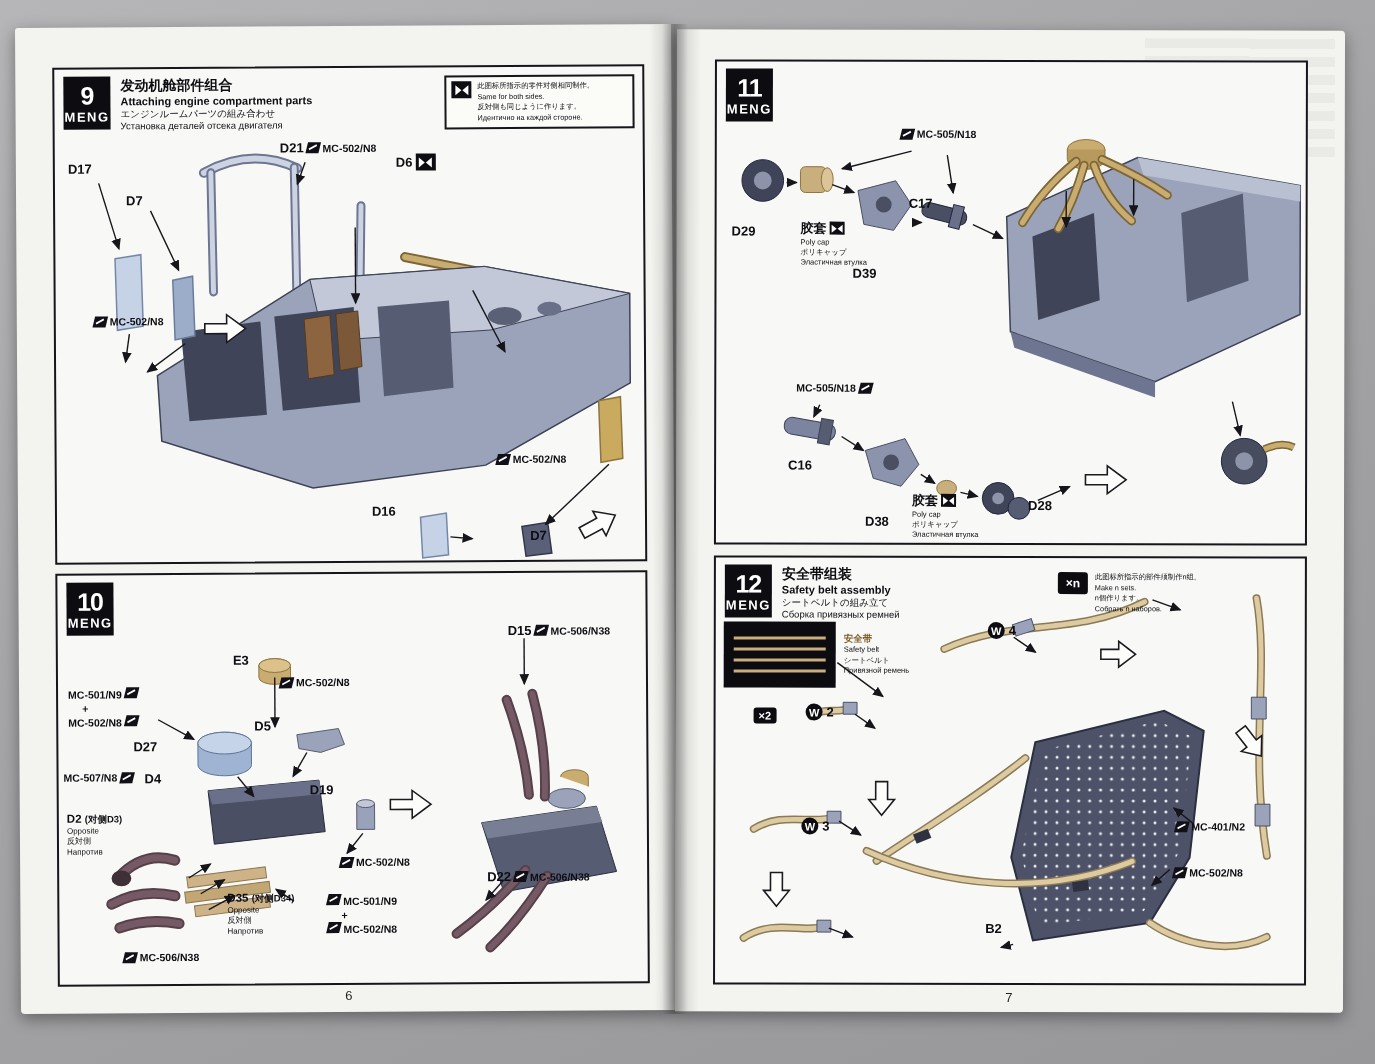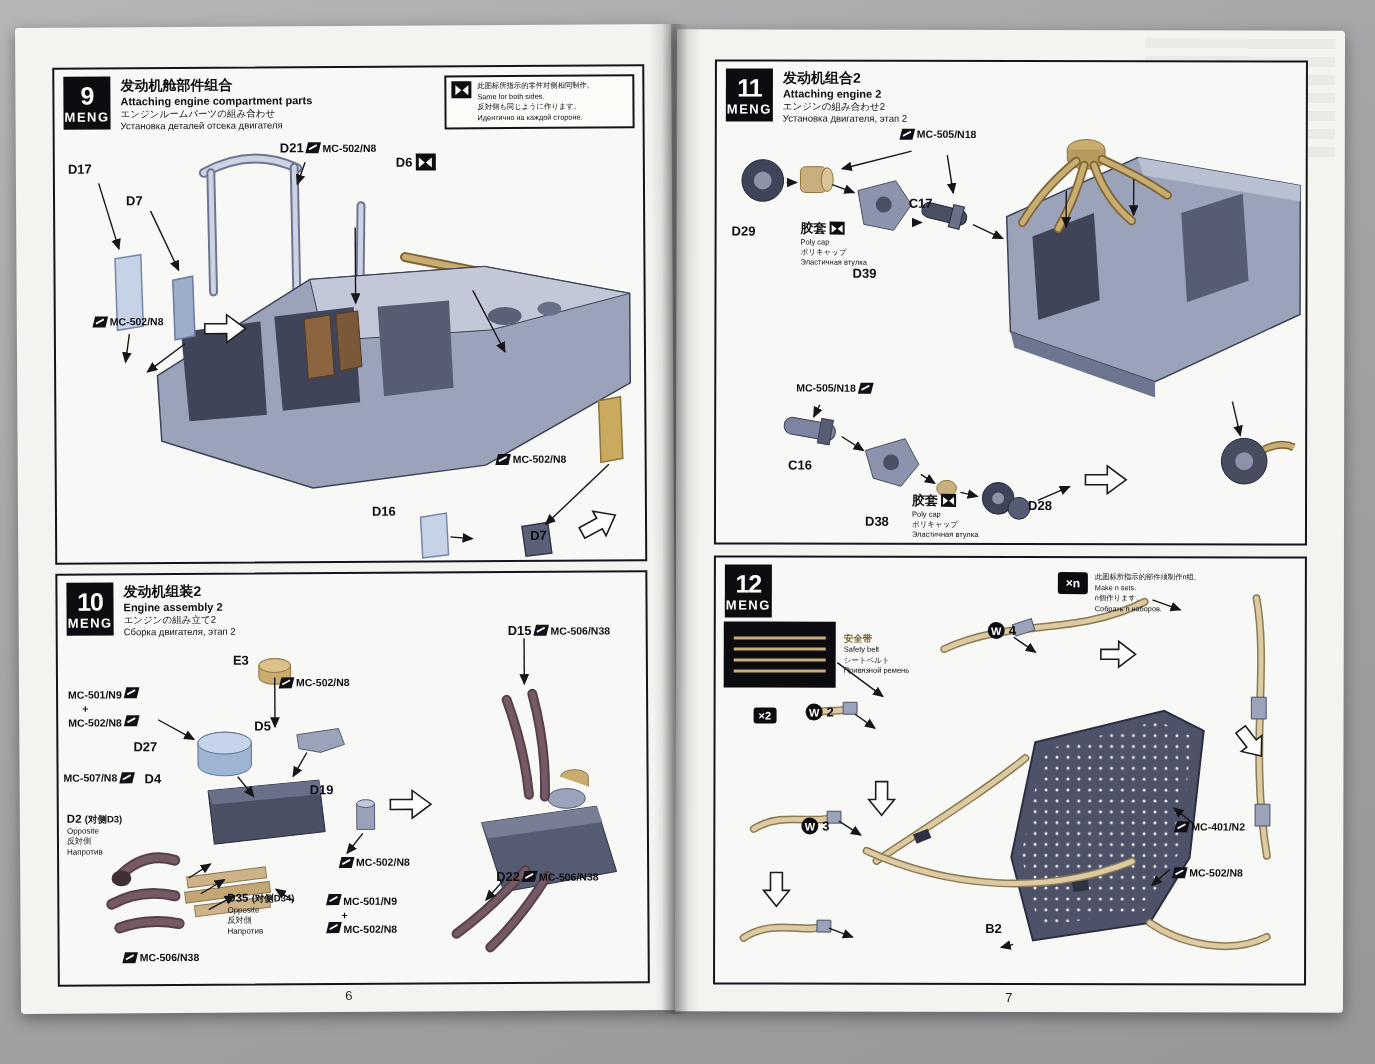--- a/index.html
+++ b/index.html
@@ -199,26 +199,20 @@
     <div class="lbl" style="left:315px;top:436px">D16</div>
     <div class="lbl" style="left:473px;top:461px">D7</div>
   </section>
 
   <section class="panel" id="panel10">
     <header class="step-header">
       <div class="step-badge">
         <div class="step-num">10</div>
         <div class="meng">MENG</div>
       </div>
-      <div class="titles">
-        <div class="t-zh">发动机组装2</div>
-        <div class="t-en">Engine assembly 2</div>
-        <div class="t-ja">エンジンの組み立て2</div>
-        <div class="t-ru">Сборка двигателя, этап 2</div>
-      </div>
     </header>
 
     <svg class="diag" viewBox="0 0 592 413">
       <defs>
         <marker id="ah10" markerWidth="9" markerHeight="9" refX="7" refY="3.5" orient="auto">
           <path d="M0,0 L8,3.5 L0,7 Z" fill="#15151a"></path>
         </marker>
       </defs>
       <path d="M202,92 a16,7 0 0 1 32,0 v12 a16,7 0 0 1 -32,0 z" fill="#c9ac6f" stroke="#8d7440"></path>
       <ellipse cx="218" cy="92" rx="16" ry="7" fill="#dcc28a" stroke="#8d7440"></ellipse>
@@ -334,44 +328,38 @@
     </div>
     <div class="code" style="left:64px;top:376px">
       <span class="paint-icon"></span>
       <span>MC-506/N38</span>
     </div>
     <div class="code" style="left:450px;top:50px">
       <span class="lblin">D15</span>
       <span class="paint-icon"></span>
       <span>MC-506/N38</span>
     </div>
-    <div class="code" style="left:437px;top:296px">
+    <div class="code" style="left:428px;top:296px">
       <span class="lblin">D22</span>
       <span class="paint-icon"></span>
       <span>MC-506/N38</span>
     </div>
   </section>
 
   <div class="page-num">6</div>
 </div>
 
 <div class="page page-right">
   <div class="bleed"></div>
 
   <section class="panel" id="panel11">
     <header class="step-header">
       <div class="step-badge">
         <div class="step-num">11</div>
         <div class="meng">MENG</div>
-      </div>
-      <div class="titles">
-        <div class="t-zh">发动机组合2</div>
-        <div class="t-en">Attaching engine 2</div>
-        <div class="t-ja">エンジンの組み合わせ2</div>
-        <div class="t-ru">Установка двигателя, этап 2</div>
       </div>
     </header>
 
     <svg class="diag" viewBox="0 0 593 485">
       <defs>
         <marker id="ah11" markerWidth="9" markerHeight="9" refX="7" refY="3.5" orient="auto">
           <path d="M0,0 L8,3.5 L0,7 Z" fill="#15151a"></path>
         </marker>
       </defs>
       <polygon points="292,156 424,96 588,124 588,254 442,322 296,272" fill="#9aa3ba" stroke="#3c4154" stroke-width="1.5"></polygon>
@@ -474,20 +462,26 @@
       <div>Эластичная втулка</div>
     </div>
     <div class="lbl" style="left:312px;top:436px">D28</div>
   </section>
 
   <section class="panel" id="panel12">
     <header class="step-header">
       <div class="step-badge">
         <div class="step-num">12</div>
         <div class="meng">MENG</div>
+      </div>
+      <div class="titles">
+        <div class="t-zh">安全带组装</div>
+        <div class="t-en">Safety belt assembly</div>
+        <div class="t-ja">シートベルトの組み立て</div>
+        <div class="t-ru">Сборка привязных ремней</div>
       </div>
     </header>
     <div class="note12">
       <span class="xn-icon">×n</span>
       <div class="note-lines">
         <div>此图标所指示的部件须制作n组。</div>
         <div>Make n sets.</div>
         <div>n個作ります。</div>
         <div>Собрать n наборов.</div>
       </div>

